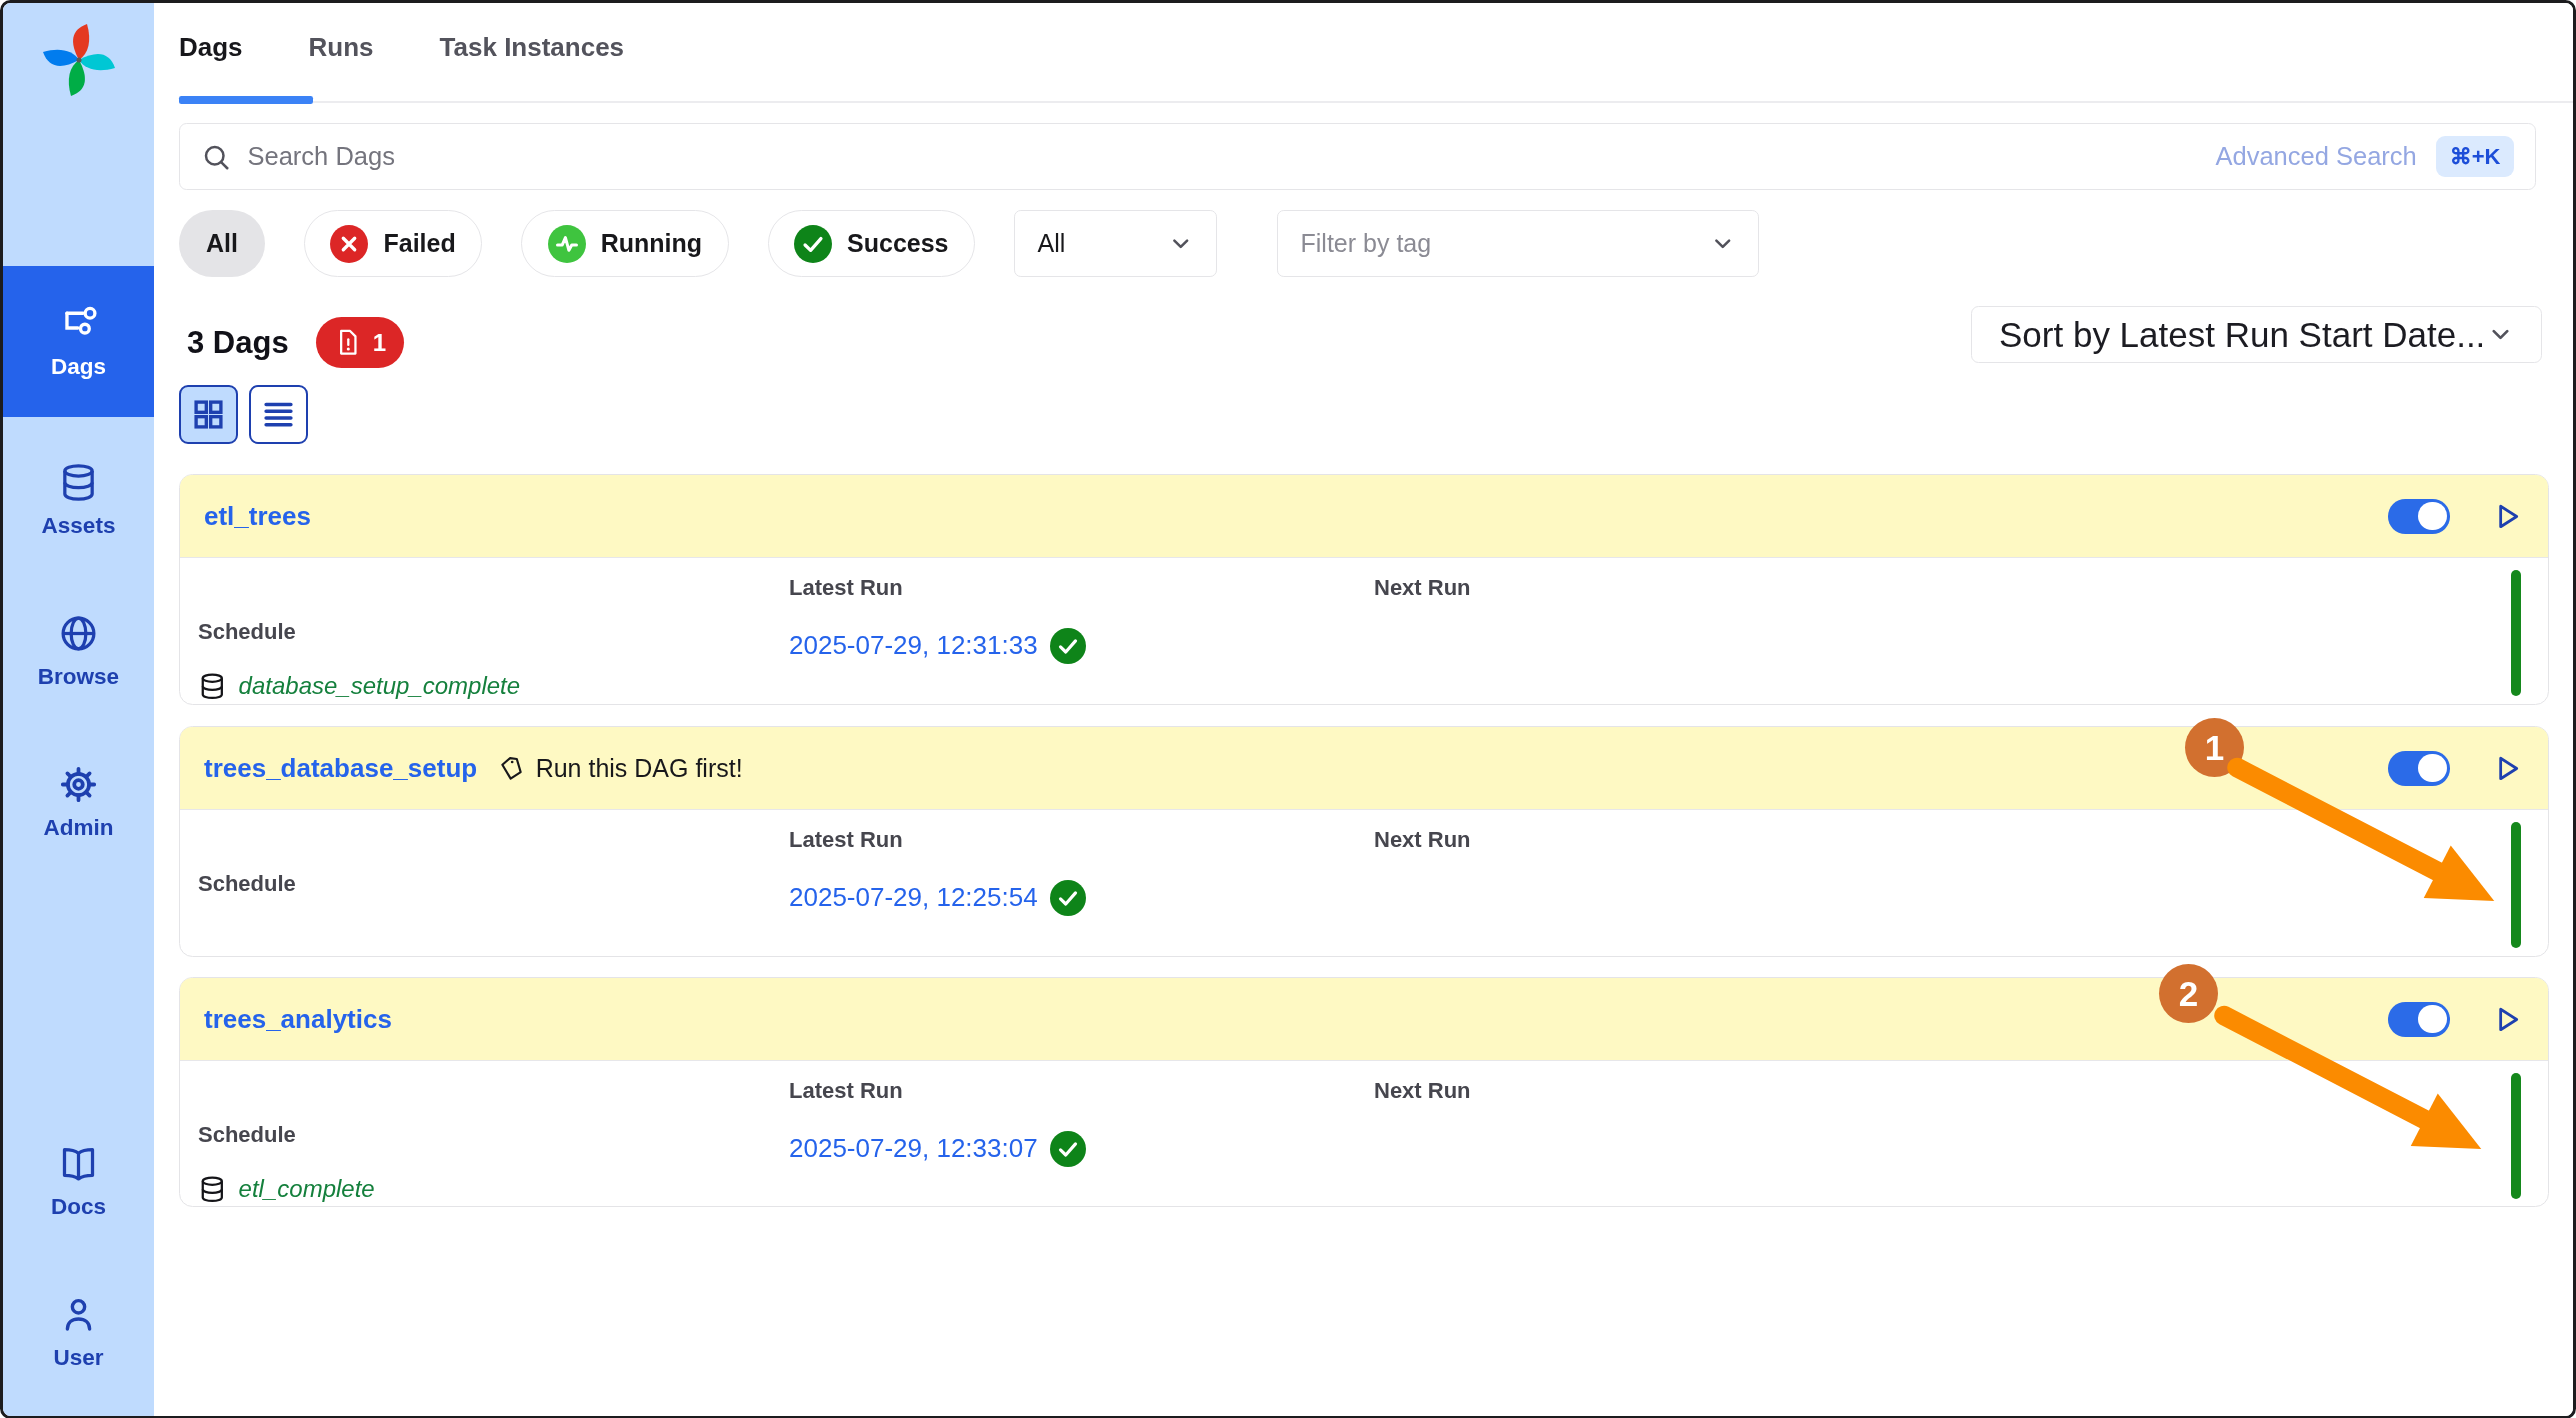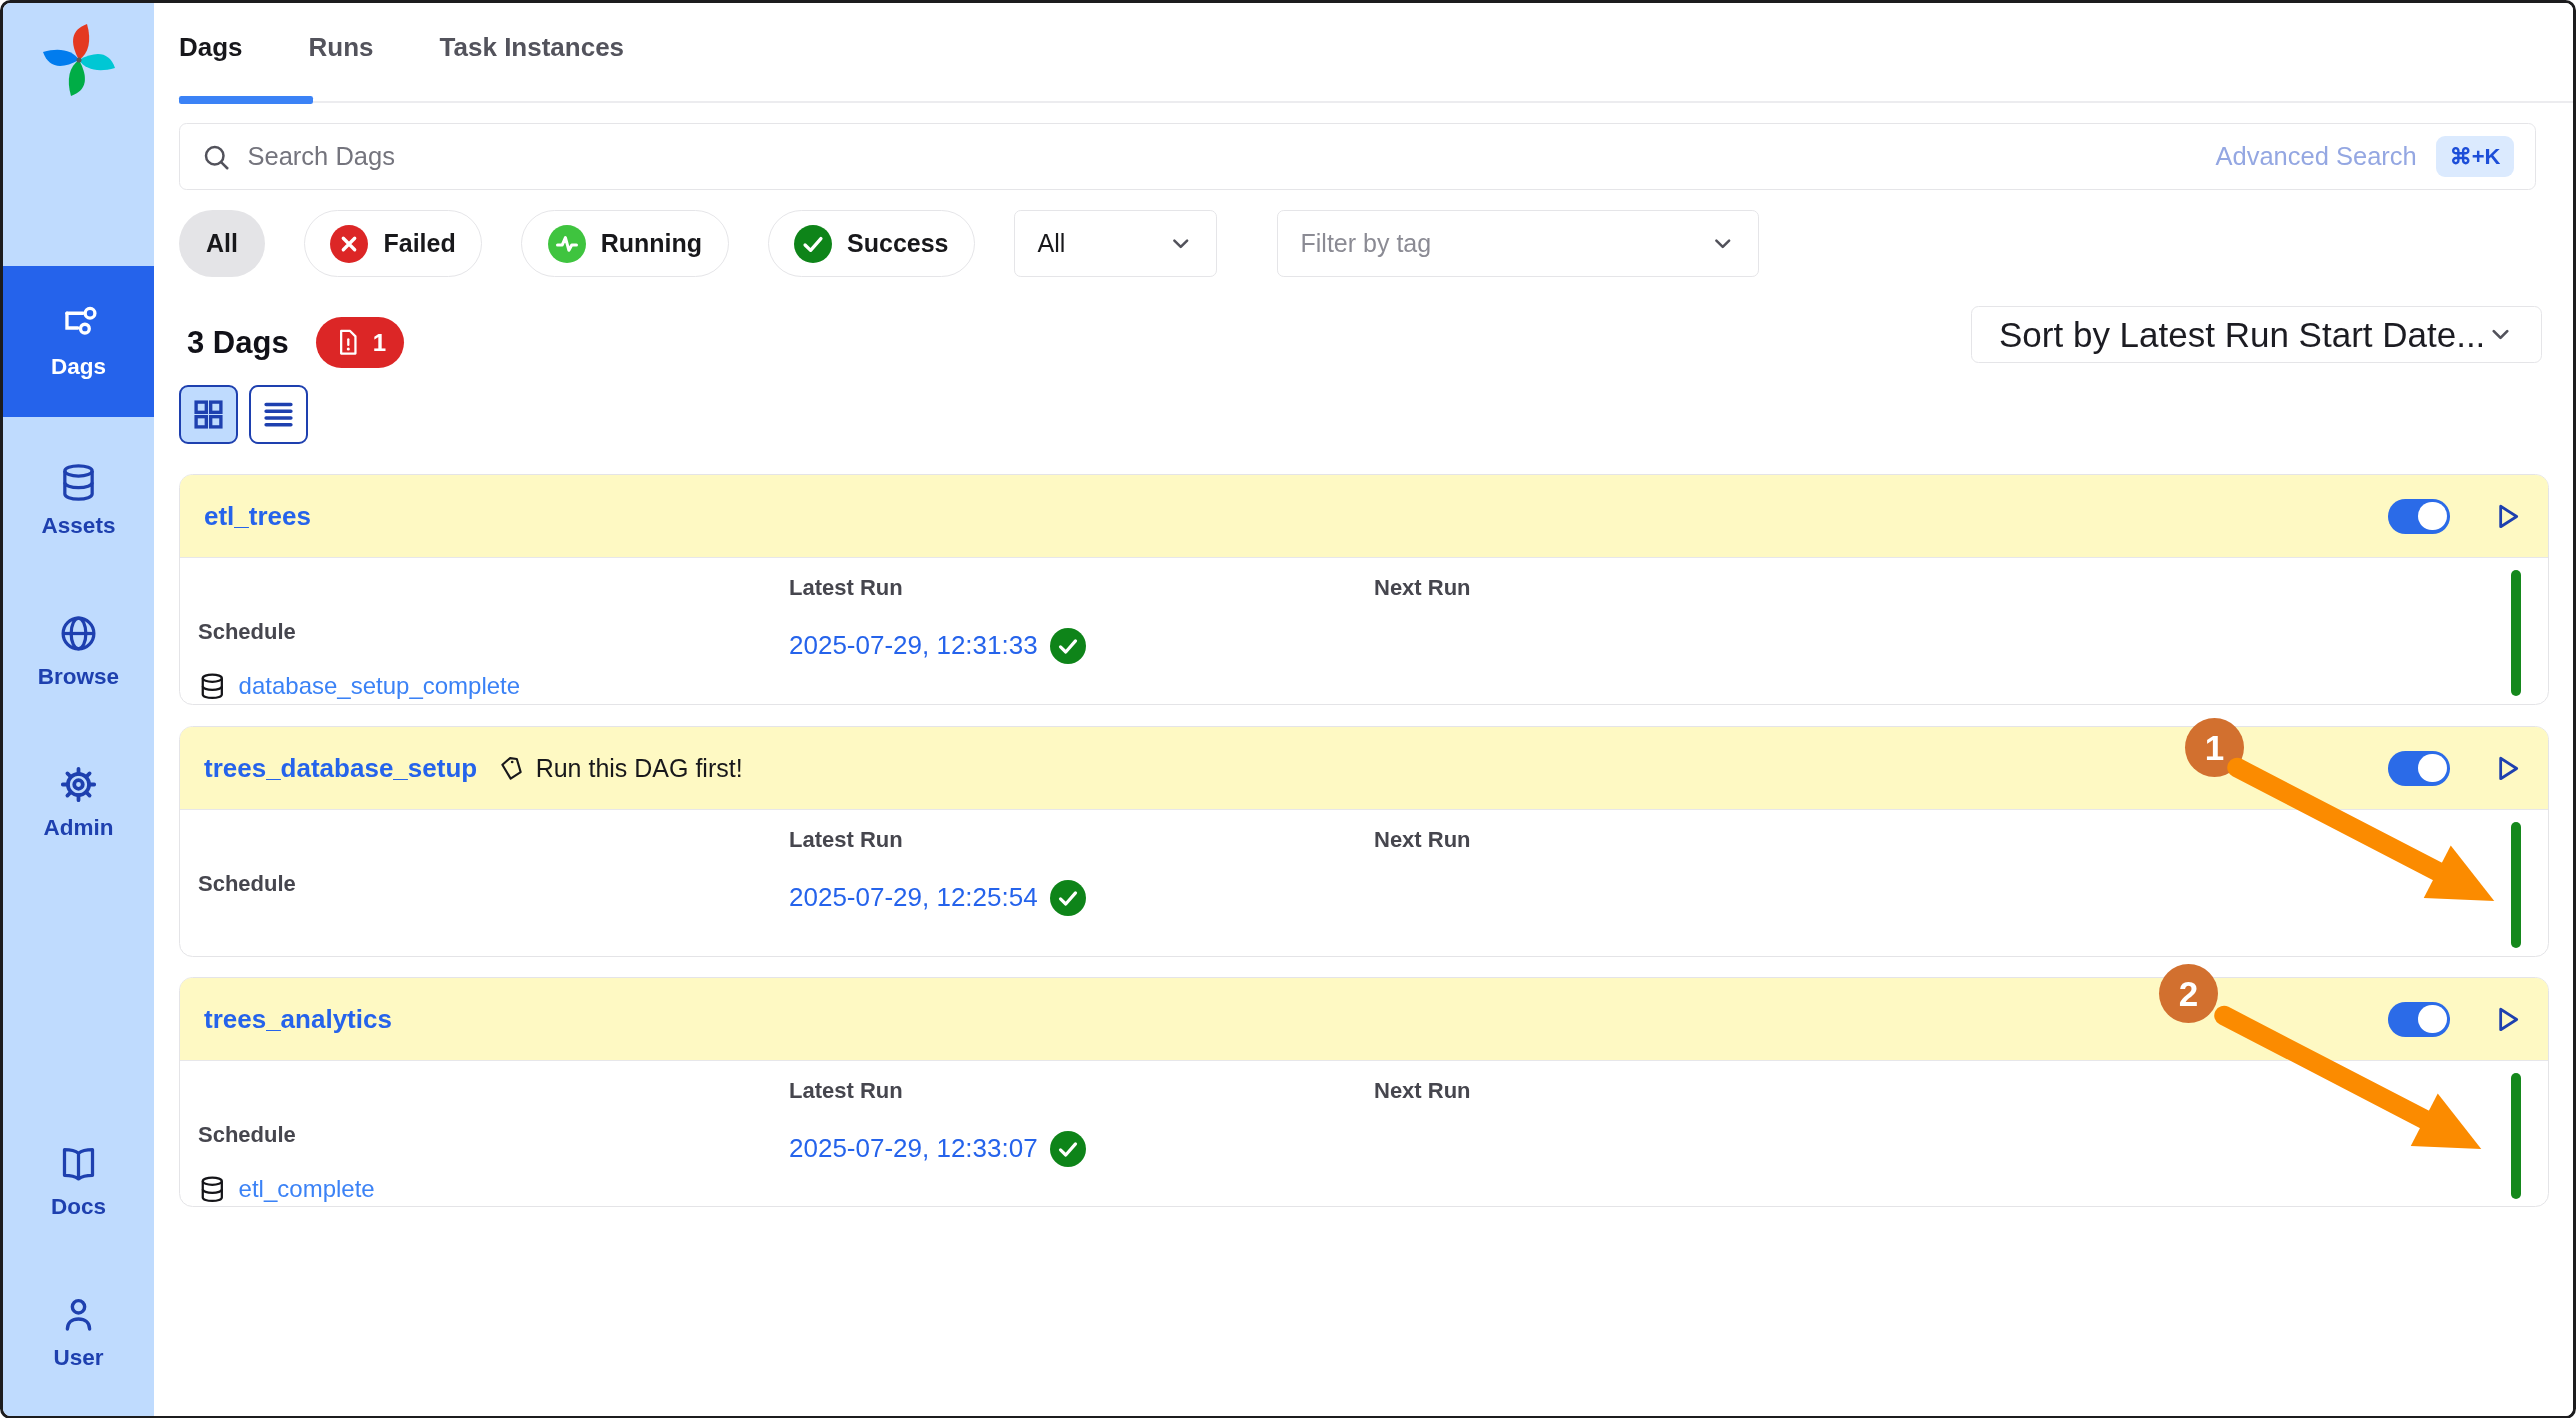--- a/index.html
+++ b/index.html
@@ -65,21 +65,21 @@
   .dag-tag svg { width:27px; height:27px; flex:none; }
   .head-right { margin-left:auto; display:flex; align-items:center; gap:39px; }
   .toggle { width:62px; height:35px; border-radius:17.3px; background:#2b6be8; position:relative; cursor:pointer; flex:none; }
   .toggle .knob { position:absolute; right:3px; top:3px; width:28.6px; height:28.6px; border-radius:50%; background:#fff; }
   .play-btn { width:35px; height:35px; color:#1e40af; cursor:pointer; }
   .card-body { position:relative; height:145px; }
   .col { position:absolute; top:16.5px; }
   .col-schedule { left:18px;margin-top:44px; } .col-latest { left:609px; } .col-next { left:1194px; }
   .col-label { font-size:22px; font-weight:700; color:#46464e; }
   .col-value { margin-top:27px; display:flex; align-items:center; gap:12px; }
-  .sched-link { font-size:24px; color:#3b82f6; cursor:pointer; }
+  .sched-link { font-size:24px; color:#15803d; cursor:pointer;font-style:italic; }
   .sched-db { width:28.6px; height:28.6px; color:#141418; flex:none; }
   .run-time { font-size:26px; color:#2563eb; cursor:pointer; }
   .run-check { width:36px; height:36px; flex:none; }
   .green-bar { position:absolute; right:27px; top:12px; bottom:7.5px; width:9.8px; border-radius:5.3px; background:#15881c; }
 
   
   .ann-circle { position:absolute; width:59px; height:59px; border-radius:50%; background:#d2702f; color:#fff; font-size:35px; font-weight:700; display:flex; align-items:center; justify-content:center; z-index:5; }
   .ann1 { left:2182px; top:715px; } .ann2 { left:2156px; top:961px; }
   .ann-arrow { position:absolute; width:301px; height:180px; z-index:5; }
   .arrow1 { left:2217px; top:748px; } .arrow2 { left:2204px; top:996px; }

